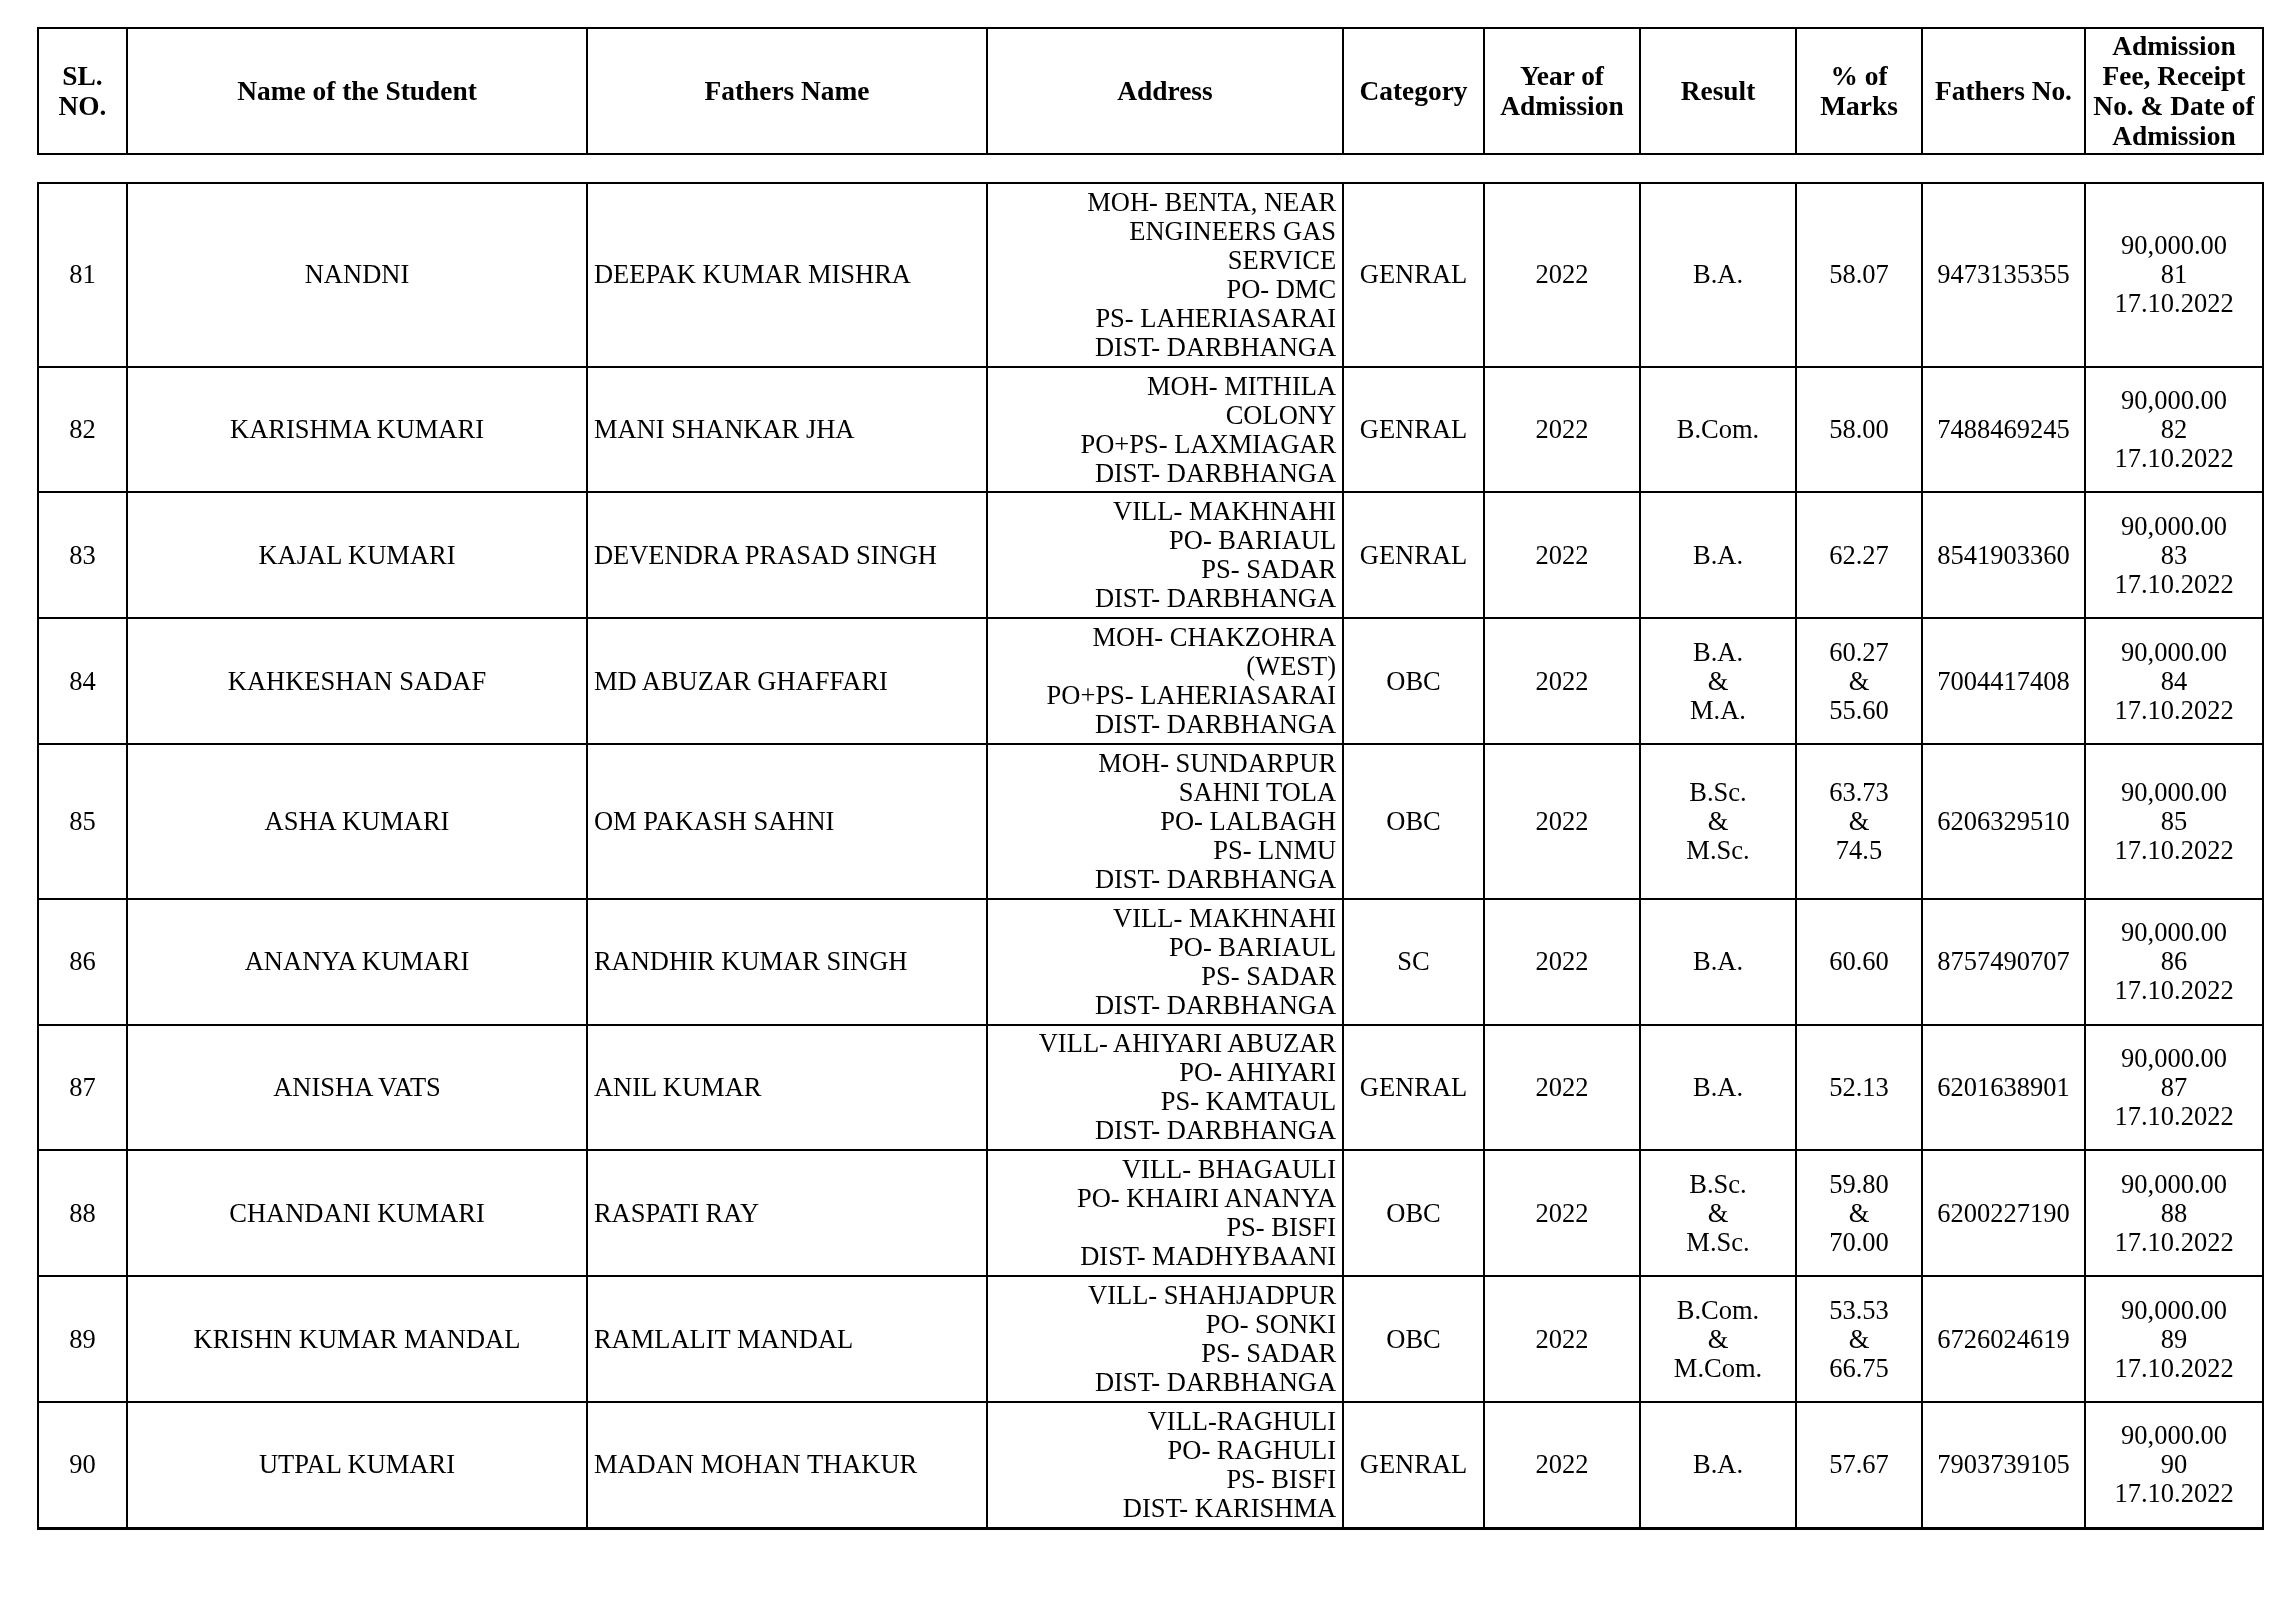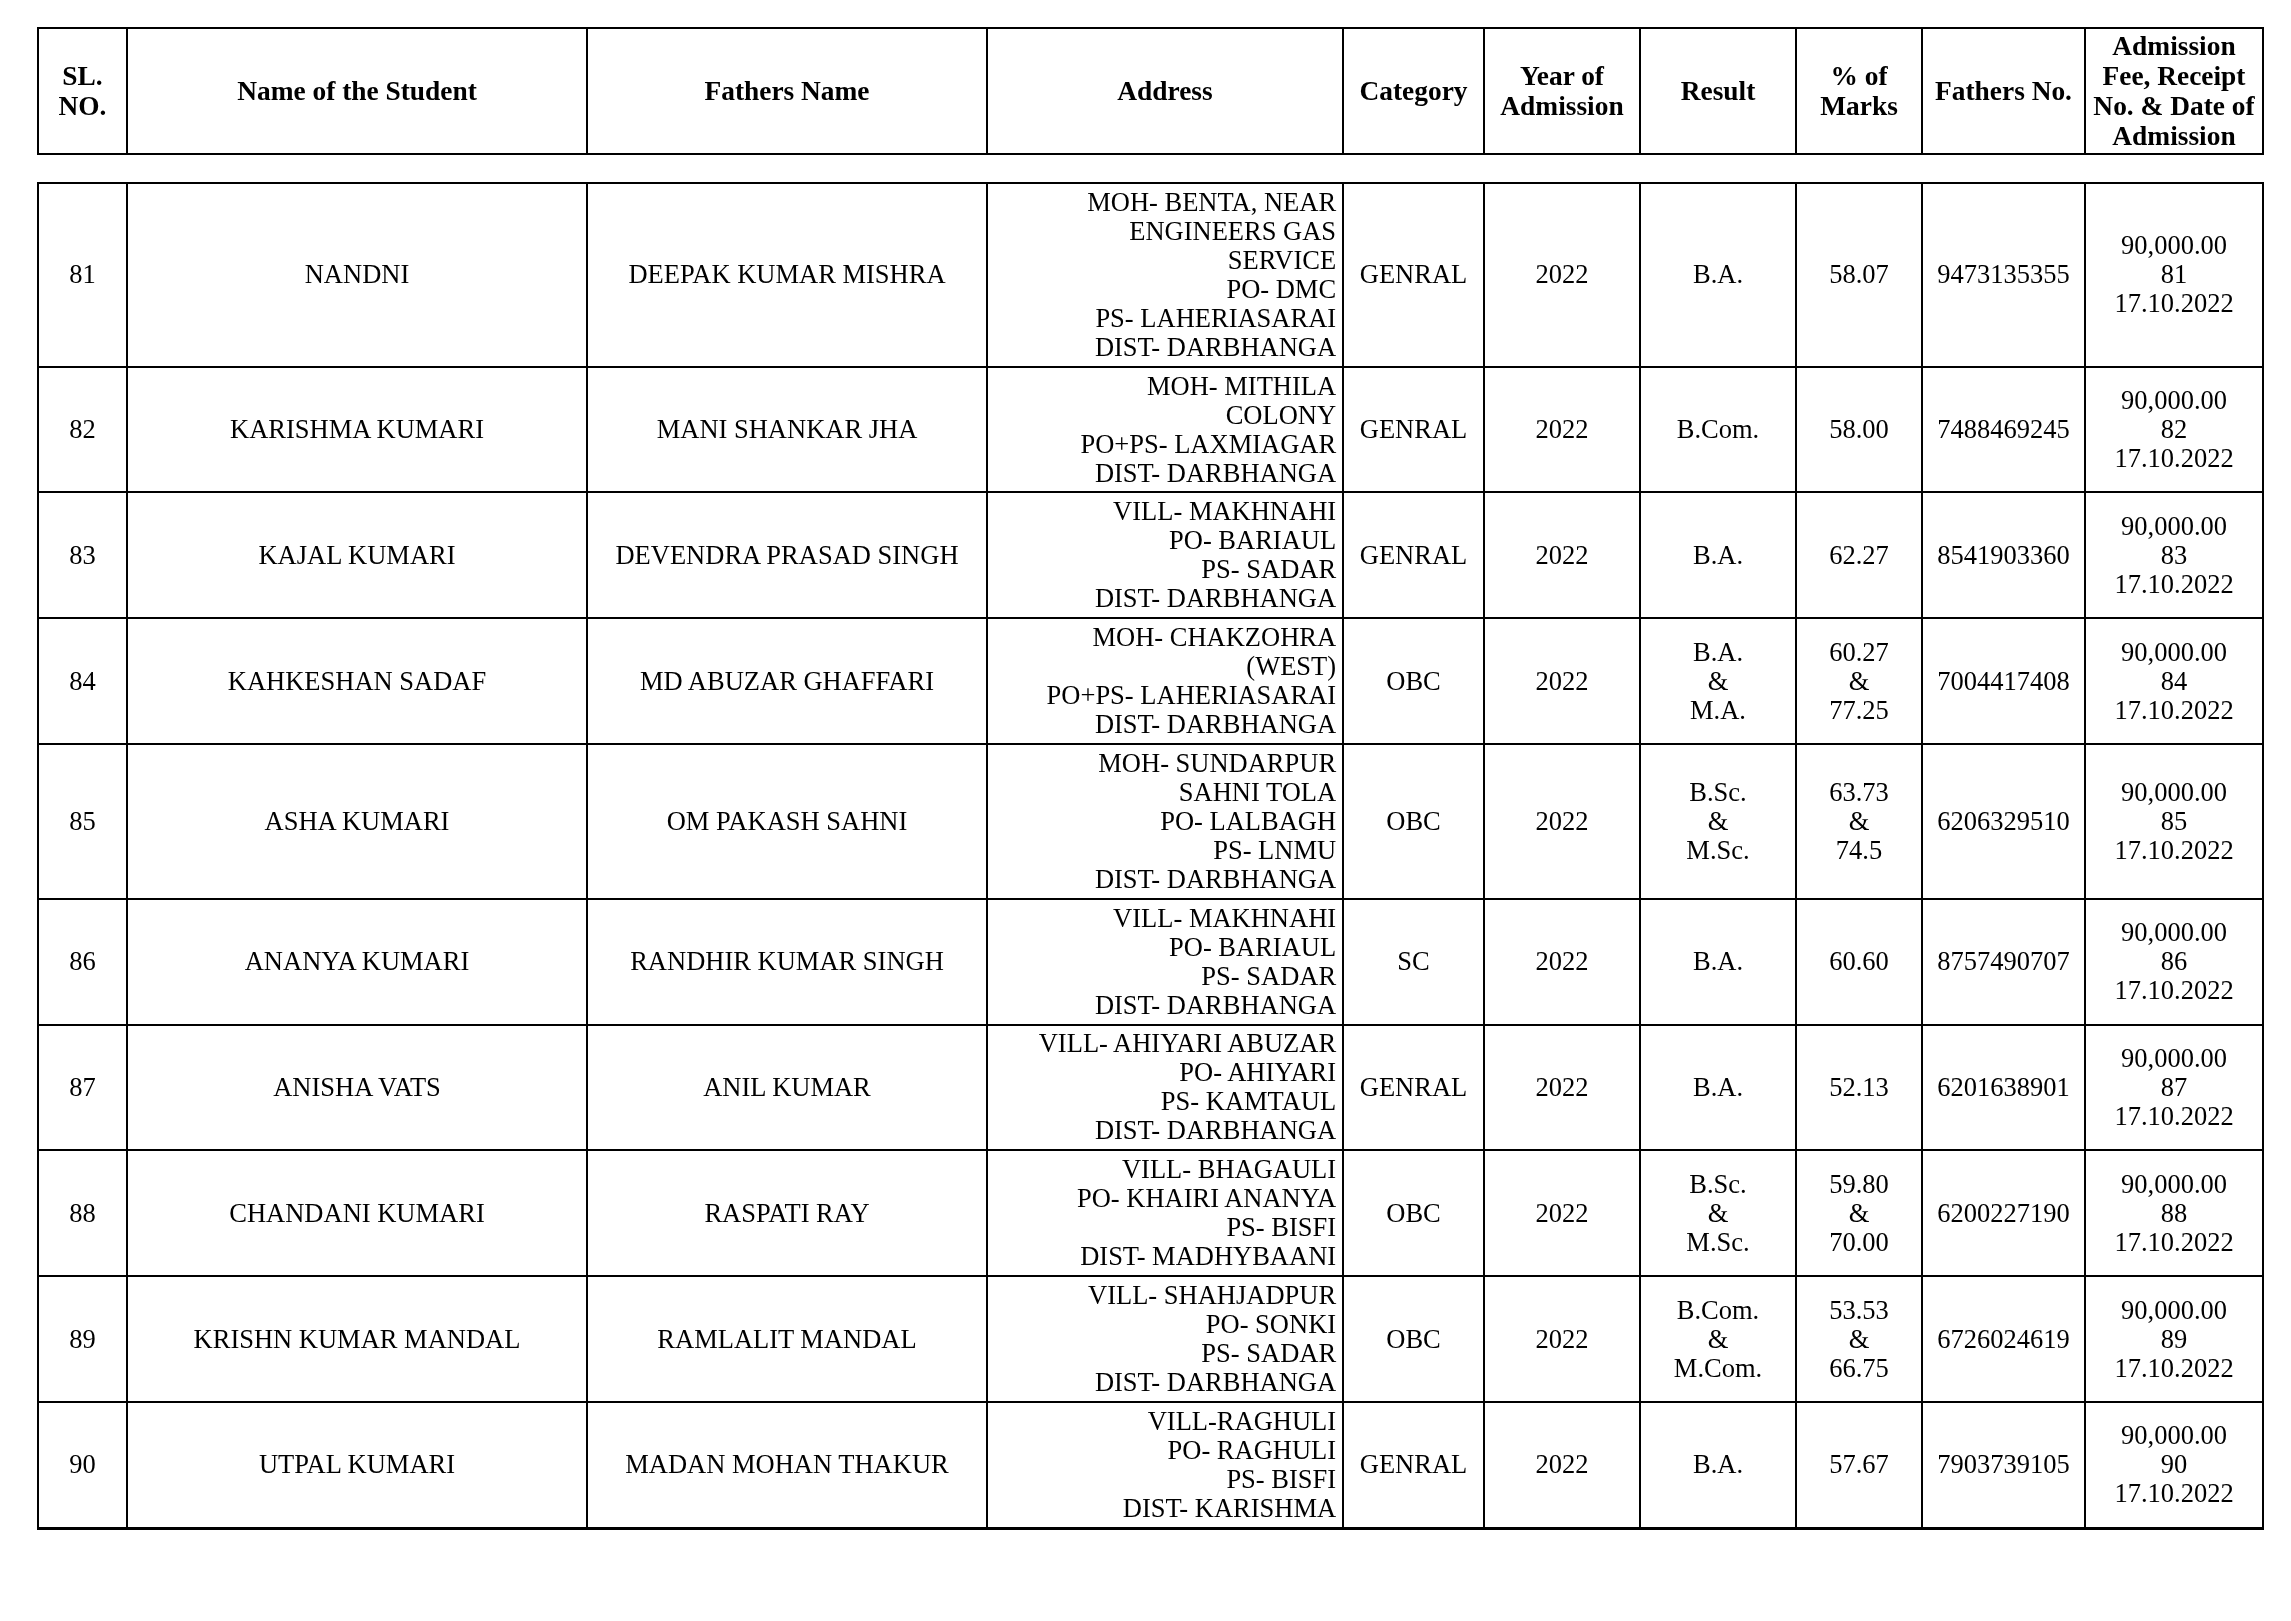--- a/index.html
+++ b/index.html
@@ -45,21 +45,21 @@
   table.data-table {
     border-bottom: 3.9px solid #000000;
   }
   table.data-table td {
     font-size: 26.5px;
     vertical-align: middle;
     padding: 3.9px 5.9px;
   }
   td.c-sl      { text-align: center; }
   td.c-name    { text-align: center; padding-left: 13.7px; }
-  td.c-father  { text-align: center; padding-left: 13.7px; }
+  td.c-father  { text-align: left; padding-left: 13.7px; }
   td.c-address { text-align: left; padding-left: 7.8px; }
   td.c-cat, td.c-year, td.c-result, td.c-marks, td.c-contact, td.c-fee { text-align: center; }
   .line { line-height: 29px; white-space: nowrap; }
   .c-address .line { text-align: right; }
   .c-result .line, .c-marks .line, .c-fee .line { text-align: center; }
 </style>
 </head>
 <body>
 
 <div class="page">
@@ -200,21 +200,21 @@
       <td class="c-cat">OBC</td>
       <td class="c-year">2022</td>
       <td class="c-result">
             <div class="line">B.A.</div>
             <div class="line">&amp;</div>
             <div class="line">M.A.</div>
           </td>
       <td class="c-marks">
             <div class="line">60.27</div>
             <div class="line">&amp;</div>
-            <div class="line">77.25</div>
+            <div class="line">55.60</div>
           </td>
       <td class="c-contact">7004417408</td>
       <td class="c-fee">
             <div class="line">90,000.00</div>
             <div class="line">84</div>
             <div class="line">17.10.2022</div>
           </td>
     </tr>
 
     <tr>

